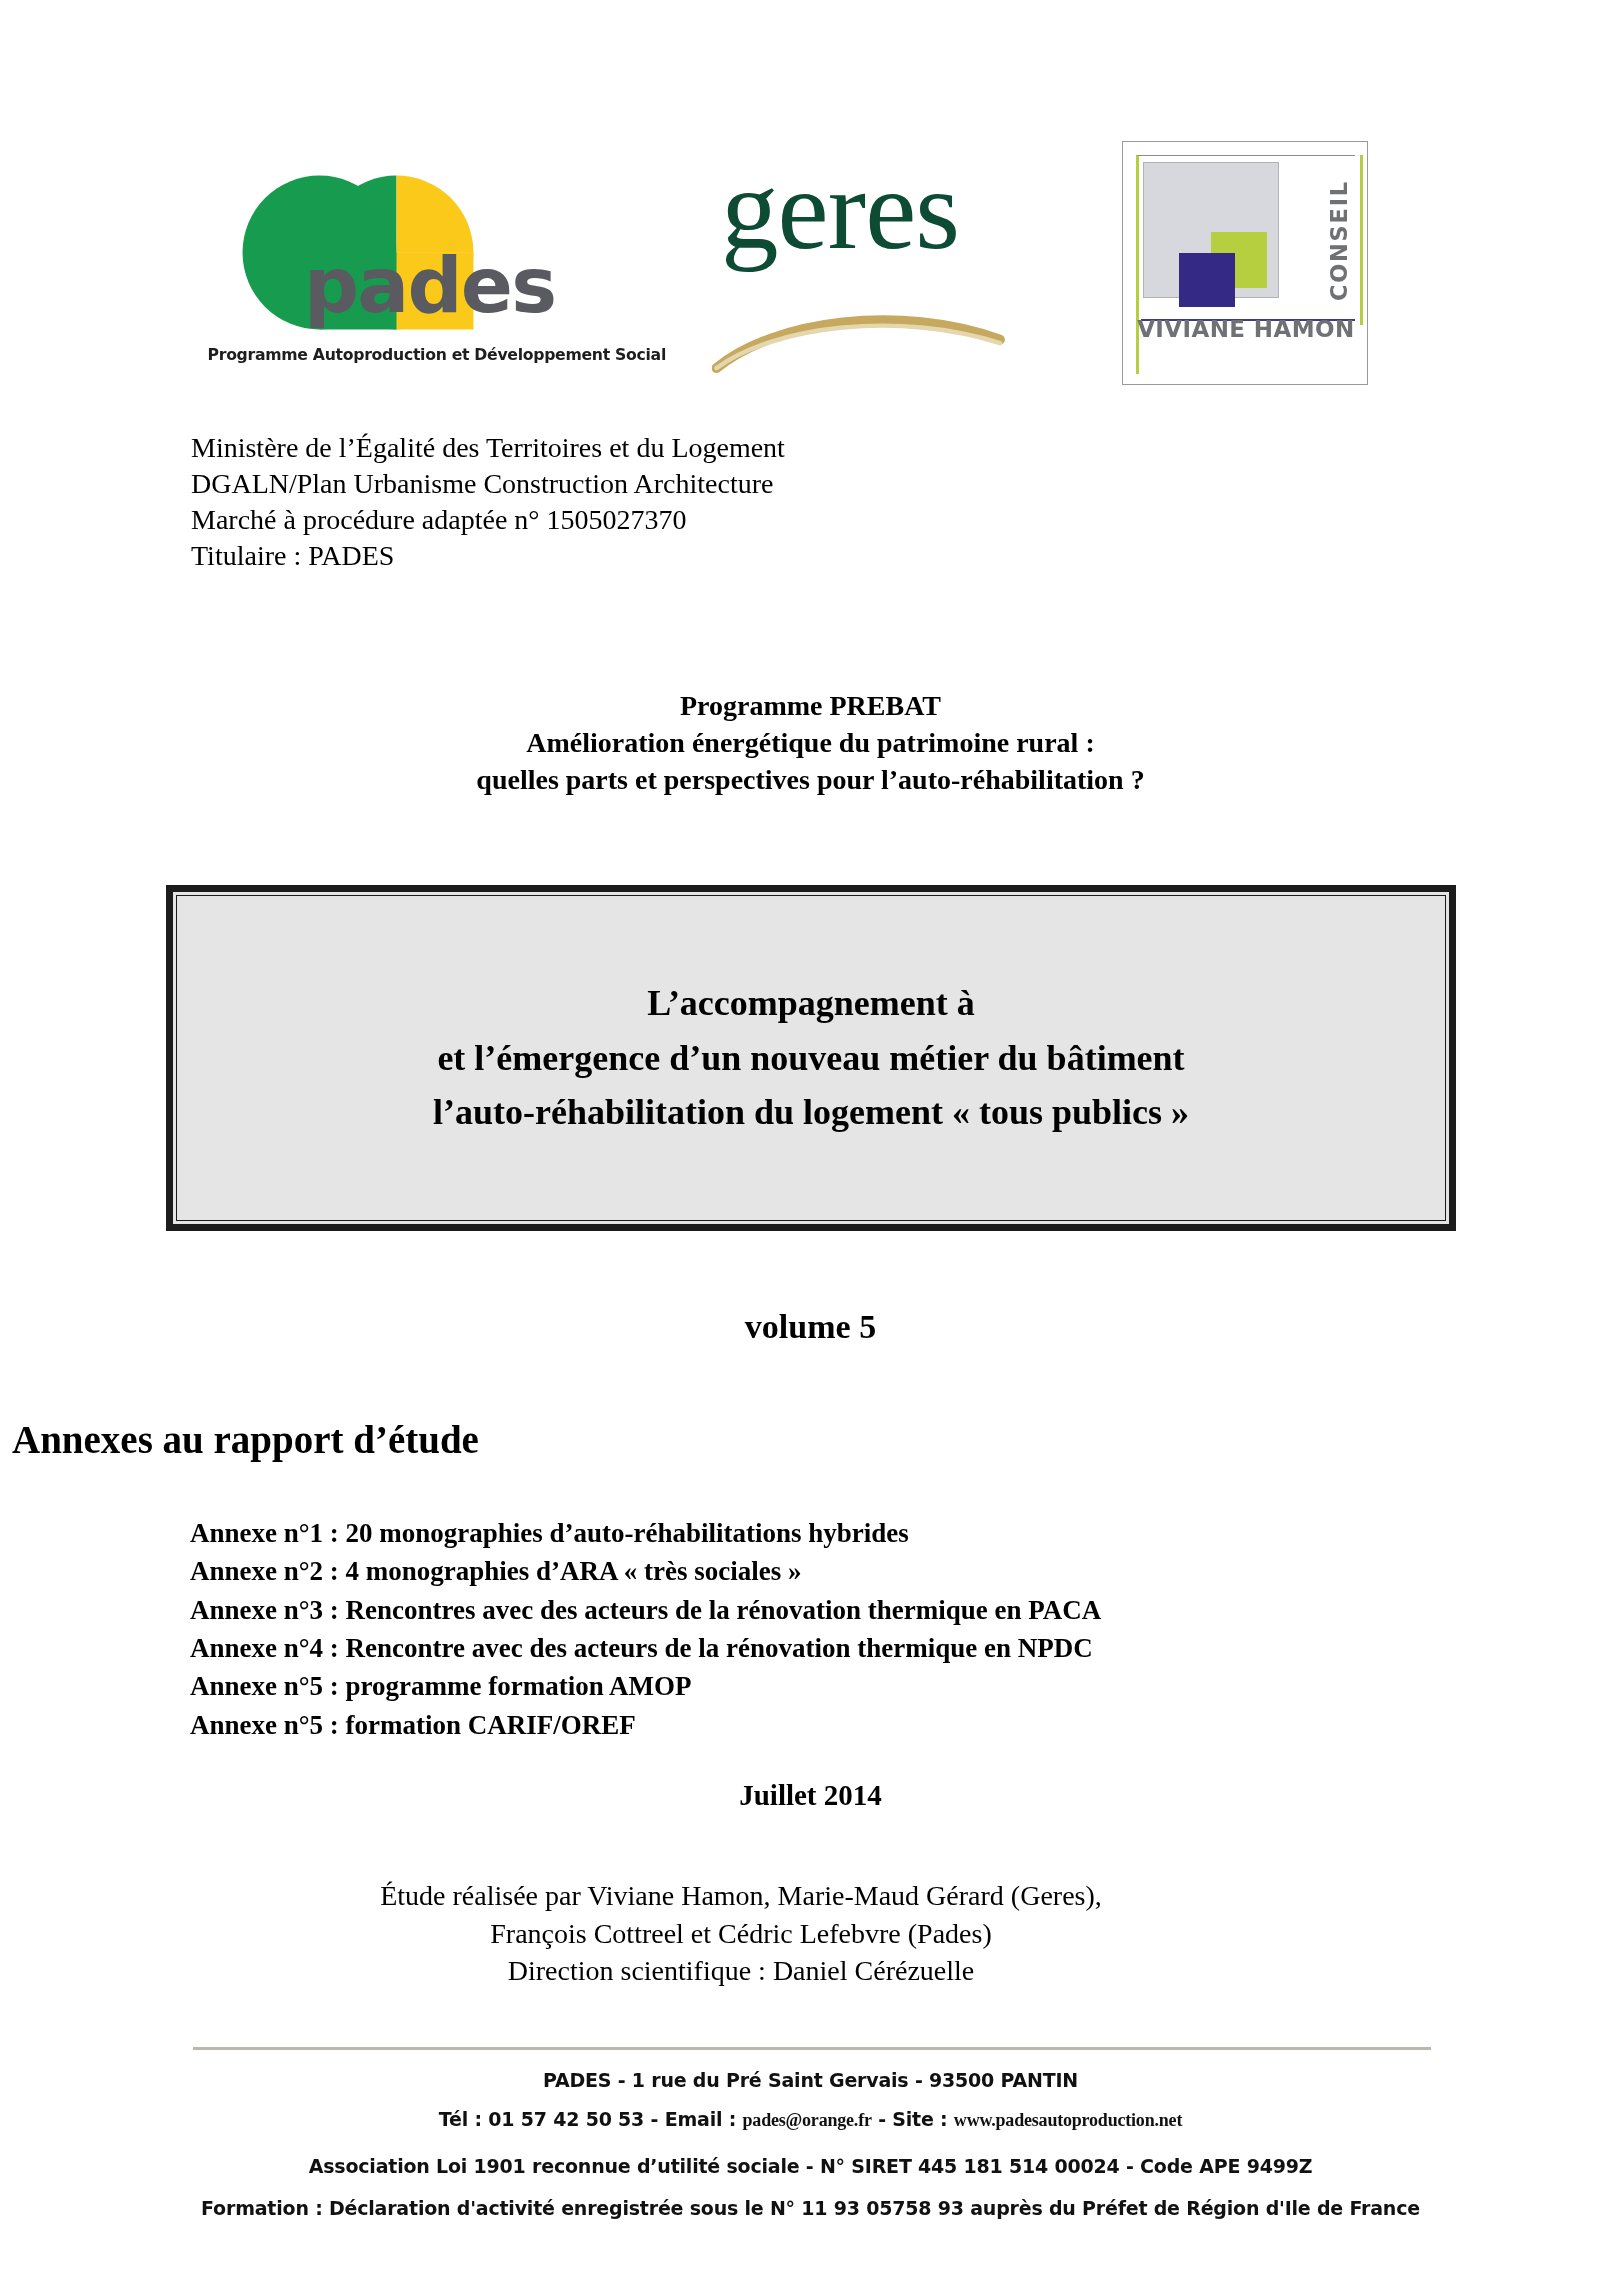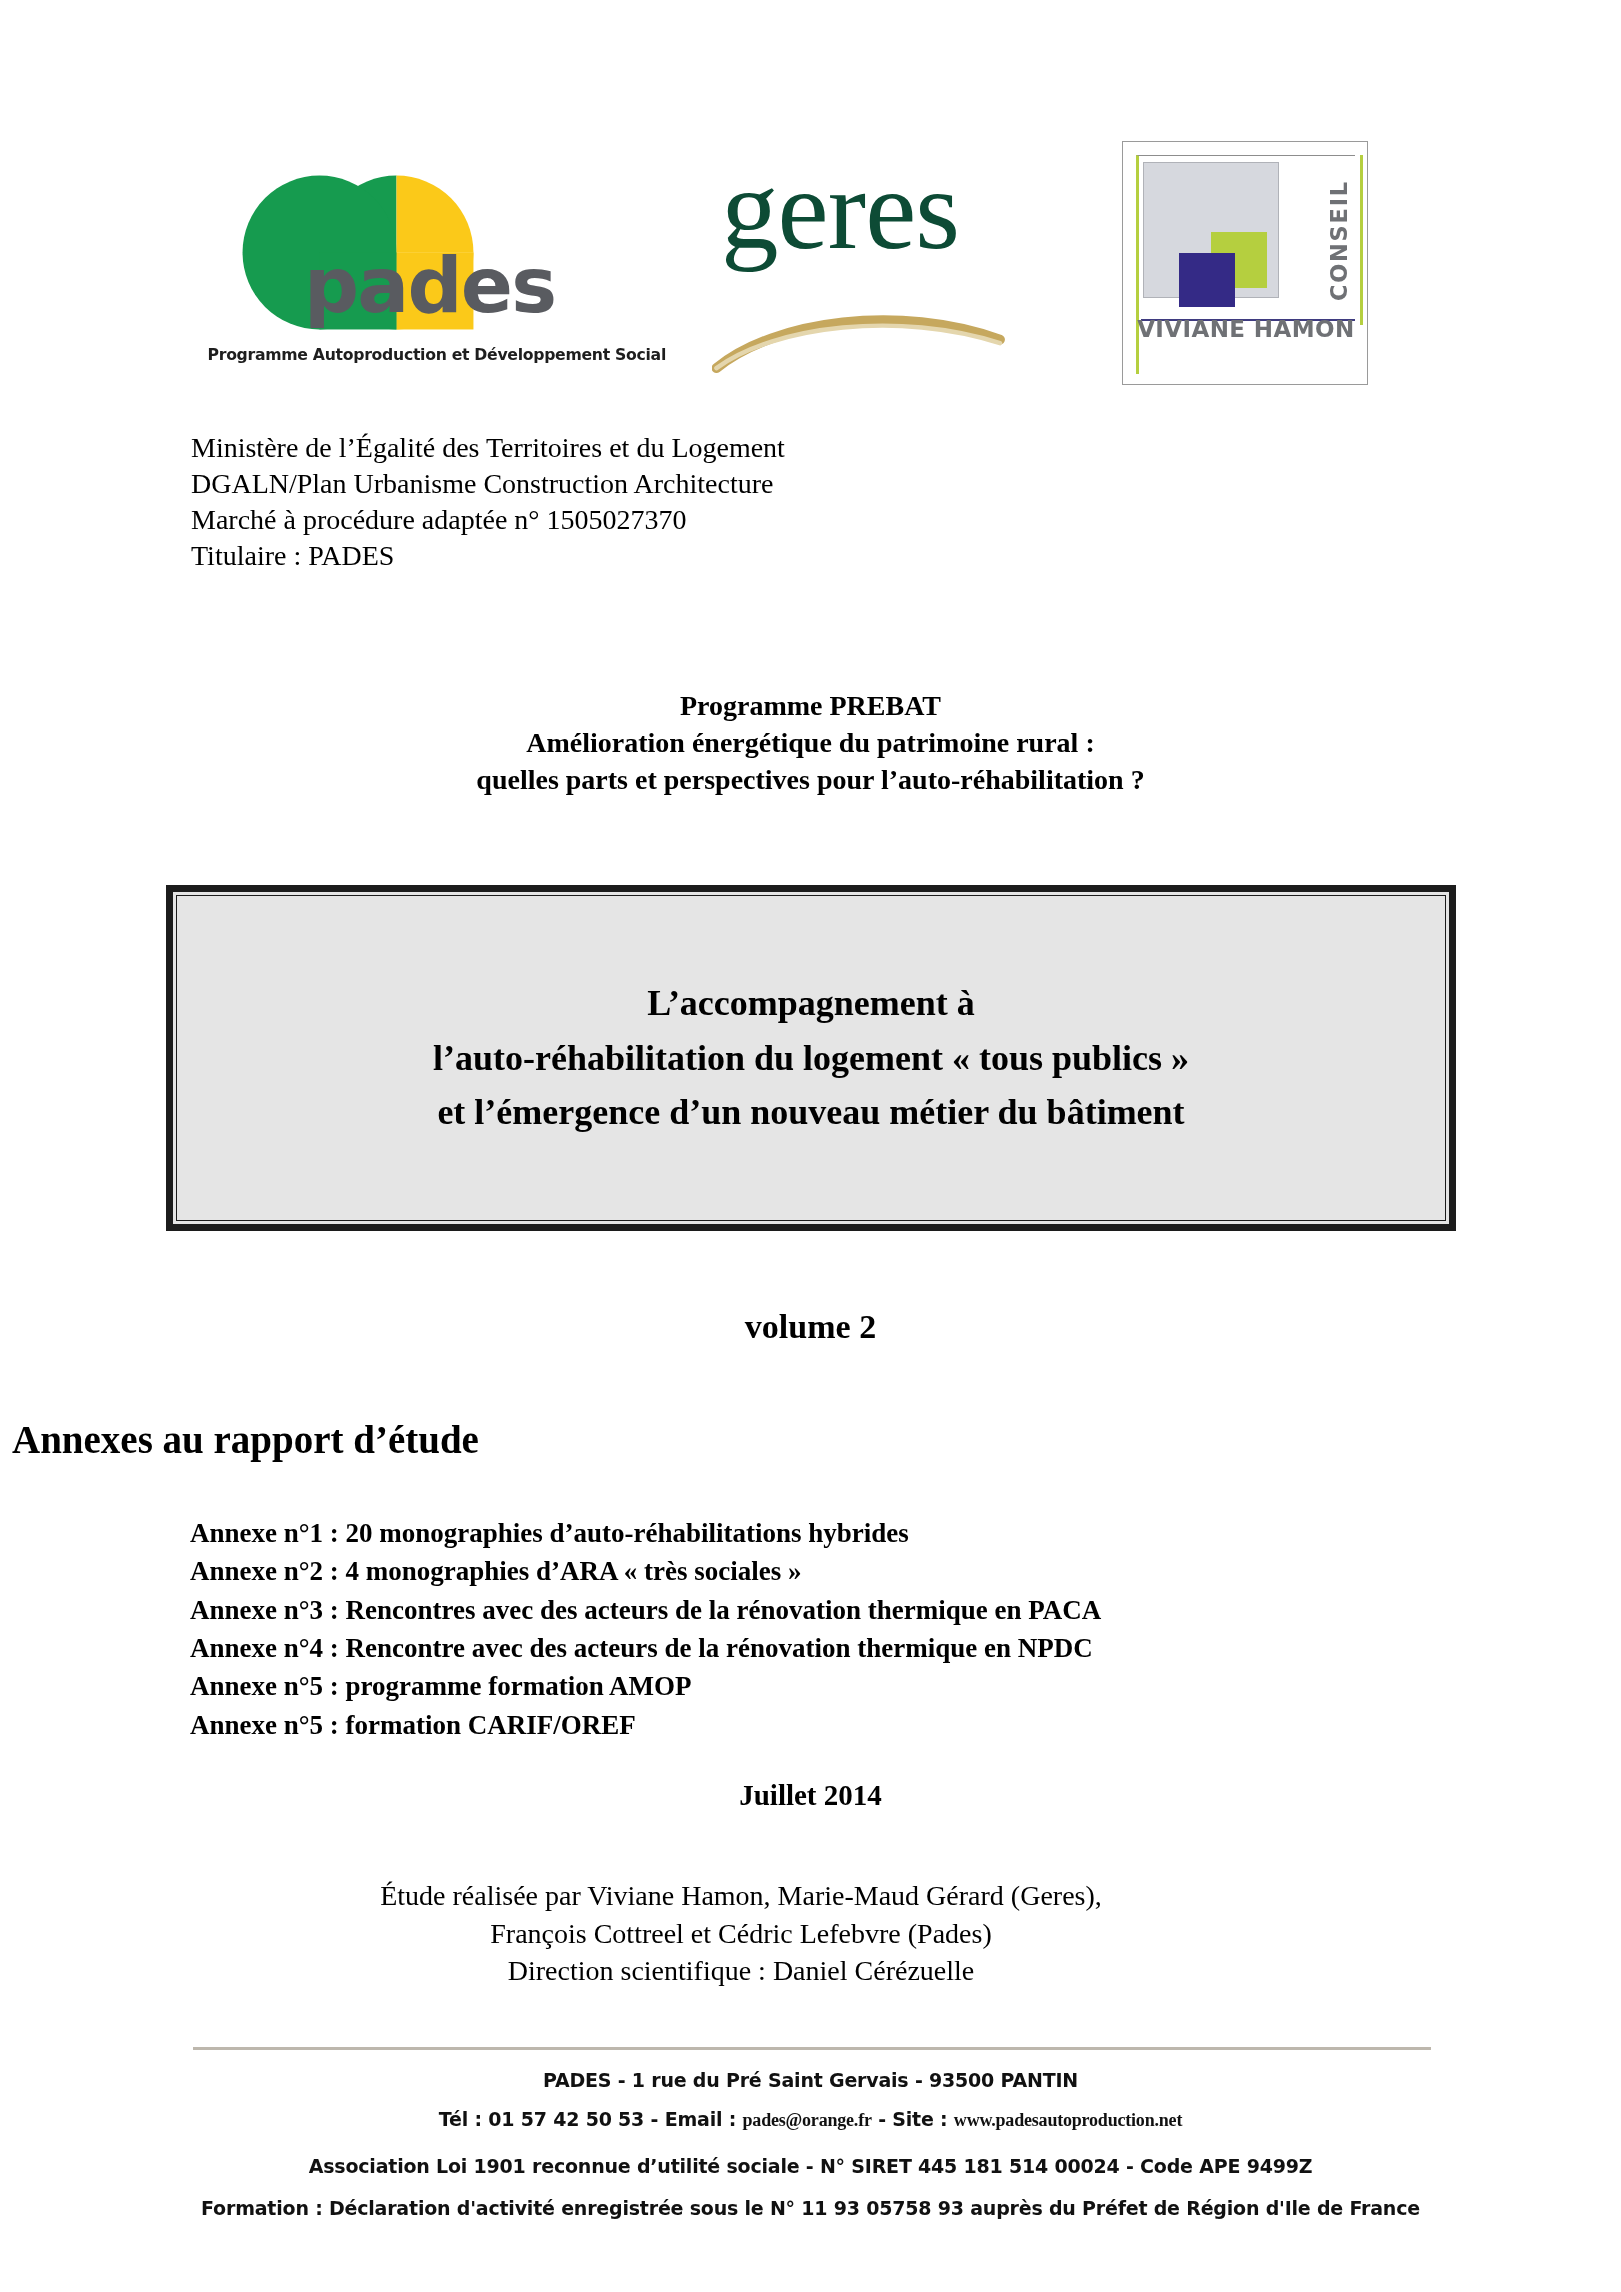--- a/index.html
+++ b/index.html
@@ -377,27 +377,27 @@
 <div class="programme">
   <div>Programme PREBAT</div>
   <div>Amélioration énergétique du patrimoine rural :</div>
   <div>quelles parts et perspectives pour l’auto-réhabilitation ?</div>
 </div>
 
 <div class="title-box">
   <div class="title-box-inner">
     <div class="title-text">
       <div>L’accompagnement à</div>
+      <div>et l’émergence d’un nouveau métier du bâtiment</div>
       <div>l’auto-réhabilitation du logement « tous publics »</div>
-      <div>et l’émergence d’un nouveau métier du bâtiment</div>
     </div>
   </div>
 </div>
 
-<div class="volume">volume 2</div>
+<div class="volume">volume 5</div>
 <div class="annexes-heading">Annexes au rapport d’étude</div>
 
 <div class="annexe-list">
   <div>Annexe n°1 : 20 monographies d’auto-réhabilitations hybrides</div>
   <div>Annexe n°2 : 4 monographies d’ARA « très sociales »</div>
   <div>Annexe n°3 : Rencontres avec des acteurs de la rénovation thermique en PACA</div>
   <div>Annexe n°4 : Rencontre avec des acteurs de la rénovation thermique en NPDC</div>
   <div>Annexe n°5 : programme formation AMOP</div>
   <div>Annexe n°5 : formation CARIF/OREF</div>
 </div>

